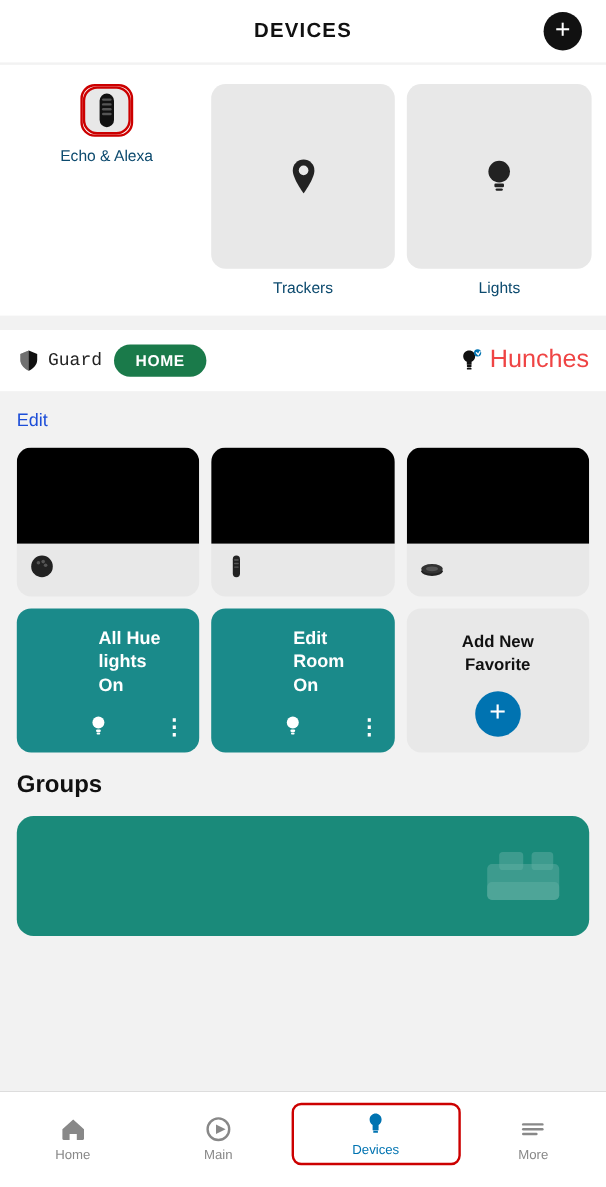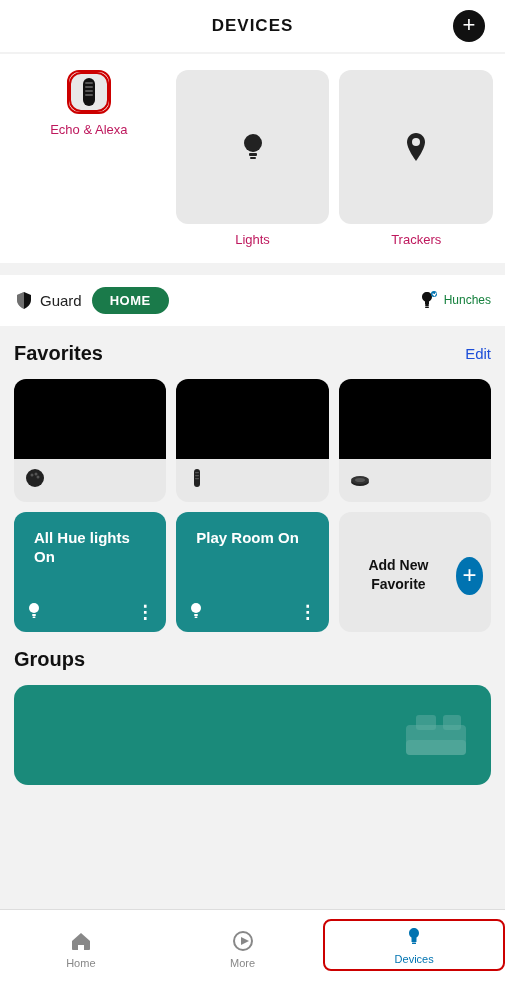--- a/index.html
+++ b/index.html
@@ -72,59 +72,60 @@
       display: flex;
       align-items: center;
       justify-content: center;
     }
     .device-cat-item.selected .device-cat-icon-wrap {
       background: #e8e8e8;
       border: 2px solid #cc0000;
     }
     .device-cat-label {
       font-size: 13px;
-      color: #be185d;
+      color: #0c4a6e;
       text-align: right;
     }
 
     
     .middle-bar {
       background: #fff;
       margin-top: 12px;
       padding: 12px 14px;
       display: flex;
       align-items: center;
       gap: 10px;
       overflow: hidden;
     }
     .guard-btn {
       display: flex;
       align-items: center;
       gap: 6px;
       font-size: 15px;
       font-weight: 500;
       color: #222;
+      font-family: Liberation Mono, monospace;
     }
     .home-btn {
       background: #1a7a4a;
       border-radius: 20px;
       padding: 6px 18px;
       color: #fff;
       font-size: 13px;
       font-weight: 700;
       letter-spacing: 0.5px;
       cursor: pointer;
     }
     .hunches-btn {
       display: flex;
       align-items: center;
       gap: 6px;
-      font-size: 12px;
+      font-size: 21px;
       font-weight: 500;
-      color: #15803d;
+      color: #ef4444;
       margin-left: auto;
     }
 
     
     .section {
       padding: 16px 14px 10px;
     }
     .section-header {
       display: flex;
       align-items: center;
@@ -166,20 +167,21 @@
       display: flex;
       align-items: center;
     }
     .fav-card-device-icon {
       font-size: 20px;
     }
 
     
     .fav-card.active {
       background: #1a8a8a;
+      padding-left: 48px;
     }
     .fav-card.active .fav-card-label {
       color: #fff;
     }
     .fav-card.active .fav-card-footer {
       color: #fff;
     }
     .fav-card-label {
       padding: 6px 10px 0;
       font-size: 14px;
@@ -335,37 +337,37 @@
             <rect x="14" y="16" width="8" height="2" rx="1" fill="#555"></rect>
             <rect x="14" y="20" width="8" height="2" rx="1" fill="#555"></rect>
           </svg>
         </div>
       </div>
       <span class="device-cat-label">Echo &amp; Alexa</span>
     </div>
 
     <div class="device-cat-item">
       <div class="device-cat-icon-wrap">
+        <svg class="tracker-svg" viewBox="0 0 36 36" fill="none" xmlns="http://www.w3.org/2000/svg">
+          <path d="M18 4C13 4 9 8 9 13C9 20 18 32 18 32C18 32 27 20 27 13C27 8 23 4 18 4Z" fill="#222"></path>
+          <circle cx="18" cy="13" r="4" fill="#e8e8e8"></circle>
+        </svg>
+      </div>
+      <span class="device-cat-label">Trackers</span>
+    </div>
+
+    <div class="device-cat-item">
+      <div class="device-cat-icon-wrap">
         <svg class="light-svg" viewBox="0 0 36 36" fill="none" xmlns="http://www.w3.org/2000/svg">
           <circle cx="18" cy="14" r="9" fill="#222"></circle>
           <rect x="14" y="24" width="8" height="3" rx="1" fill="#222"></rect>
           <rect x="15" y="28" width="6" height="2" rx="1" fill="#222"></rect>
         </svg>
       </div>
       <span class="device-cat-label">Lights</span>
-    </div>
-
-    <div class="device-cat-item">
-      <div class="device-cat-icon-wrap">
-        <svg class="tracker-svg" viewBox="0 0 36 36" fill="none" xmlns="http://www.w3.org/2000/svg">
-          <path d="M18 4C13 4 9 8 9 13C9 20 18 32 18 32C18 32 27 20 27 13C27 8 23 4 18 4Z" fill="#222"></path>
-          <circle cx="18" cy="13" r="4" fill="#e8e8e8"></circle>
-        </svg>
-      </div>
-      <span class="device-cat-label">Trackers</span>
     </div>
 
   </div>
 
   <div class="middle-bar">
     <div class="guard-btn">
       <svg width="20" height="20" viewBox="0 0 20 20" fill="none">
         <path d="M10 2L3 5V10C3 14 6.5 17.5 10 19C13.5 17.5 17 14 17 10V5L10 2Z" fill="#111"></path>
         <path d="M10 2L3 5V10C3 14 6.5 17.5 10 19" fill="#fff" opacity="0.4"></path>
       </svg>
@@ -379,21 +381,20 @@
         <rect x="9" y="17.5" width="4" height="1.5" rx="0.75" fill="#111"></rect>
         <circle cx="18" cy="5" r="3" fill="#0073b1"></circle>
         <path d="M17 5L18.5 6.5L20 4" stroke="#fff" stroke-width="1.2" stroke-linecap="round"></path>
       </svg>
       <span>Hunches</span>
     </div>
   </div>
 
   <div class="section">
     <div class="section-header">
-      <span class="section-title">Favorites</span>
       <span class="section-edit-link">Edit</span>
     </div>
 
     <div class="favorites-grid">
 
       <div class="fav-card">
         <div class="fav-card-image" style="background:#000;"></div>
         <div class="fav-card-icon-row">
           <span class="fav-card-device-icon">
             
@@ -447,35 +448,35 @@
               <rect x="8" y="14" width="4" height="2" rx="1" fill="#fff"></rect>
               <rect x="8.5" y="16.5" width="3" height="1.5" rx="0.75" fill="#fff"></rect>
             </svg>
           </span>
           <span style="color:#fff; font-size:18px; letter-spacing:2px; font-weight:700;">⋮</span>
         </div>
       </div>
 
       <div class="fav-card active" style="background:#1a8a8a; min-height:120px;">
         <div style="padding:10px 10px 0;">
-          <span class="fav-card-label" style="color:#fff; display:block; font-size:15px; font-weight:600; line-height:1.3;">Play Room On</span>
+          <span class="fav-card-label" style="color:#fff; display:block; font-size:15px; font-weight:600; line-height:1.3;">Edit Room On</span>
         </div>
         <div class="fav-card-footer" style="margin-top:auto;">
           <span>
             <svg width="20" height="20" viewBox="0 0 20 20" fill="none">
               <circle cx="10" cy="8" r="5" fill="#fff"></circle>
               <rect x="8" y="14" width="4" height="2" rx="1" fill="#fff"></rect>
               <rect x="8.5" y="16.5" width="3" height="1.5" rx="0.75" fill="#fff"></rect>
             </svg>
           </span>
           <span style="color:#fff; font-size:18px; letter-spacing:2px; font-weight:700;">⋮</span>
         </div>
       </div>
 
-      <div class="fav-card add-new" style="display:flex; flex-direction:row; justify-content:center; min-height:120px; background:#e8e8e8; gap:6px; padding:12px 8px;">
+      <div class="fav-card add-new" style="display:flex; flex-direction:column; justify-content:center; min-height:120px; background:#e8e8e8; gap:6px; padding:12px 8px;">
         <span class="fav-card-label" style="text-align:center; color:#111; font-size:14px; font-weight:600;">Add New Favorite</span>
         <div class="add-new-circle" style="background:#0073b1;">
           <span style="color:#fff; font-size:24px; line-height:1; margin-top:-2px;">+</span>
         </div>
       </div>
     </div>
   </div>
 
   <div class="groups-section">
     <div class="groups-title">Groups</div>
@@ -500,25 +501,33 @@
     </svg>
     <span class="nav-label">Home</span>
   </div>
 
 
   <div class="nav-item">
     <svg width="24" height="24" viewBox="0 0 24 24" fill="none">
       <circle cx="12" cy="12" r="9" stroke="#888" stroke-width="2" fill="none"></circle>
       <polygon points="10,8 18,12 10,16" fill="#888"></polygon>
     </svg>
-    <span class="nav-label">More</span>
+    <span class="nav-label">Main</span>
   </div>
 
   <div class="nav-item active" style="border:2px solid #cc0000; border-radius:8px; padding:4px 8px;">
     <svg width="24" height="24" viewBox="0 0 24 24" fill="none">
       <path d="M12 3C9.5 3 7 5 7 8C7 10 8 11.5 9.5 12.5V15H14.5V12.5C16 11.5 17 10 17 8C17 5 14.5 3 12 3Z" fill="#0073b1"></path>
       <rect x="9.5" y="15" width="5" height="2" rx="0.5" fill="#0073b1"></rect>
       <rect x="10" y="17.5" width="4" height="1.5" rx="0.5" fill="#0073b1"></rect>
     </svg>
     <span class="nav-label" style="color:#0073b1;">Devices</span>
   </div>
 
+  <div class="nav-item">
+    <svg width="24" height="24" viewBox="0 0 24 24" fill="none">
+      <rect x="3" y="7" width="18" height="2" rx="1" fill="#888"></rect>
+      <rect x="3" y="11" width="18" height="2" rx="1" fill="#888"></rect>
+      <rect x="3" y="15" width="13" height="2" rx="1" fill="#888"></rect>
+    </svg>
+    <span class="nav-label">More</span>
+  </div>
 </div>
 
 </body></html>

